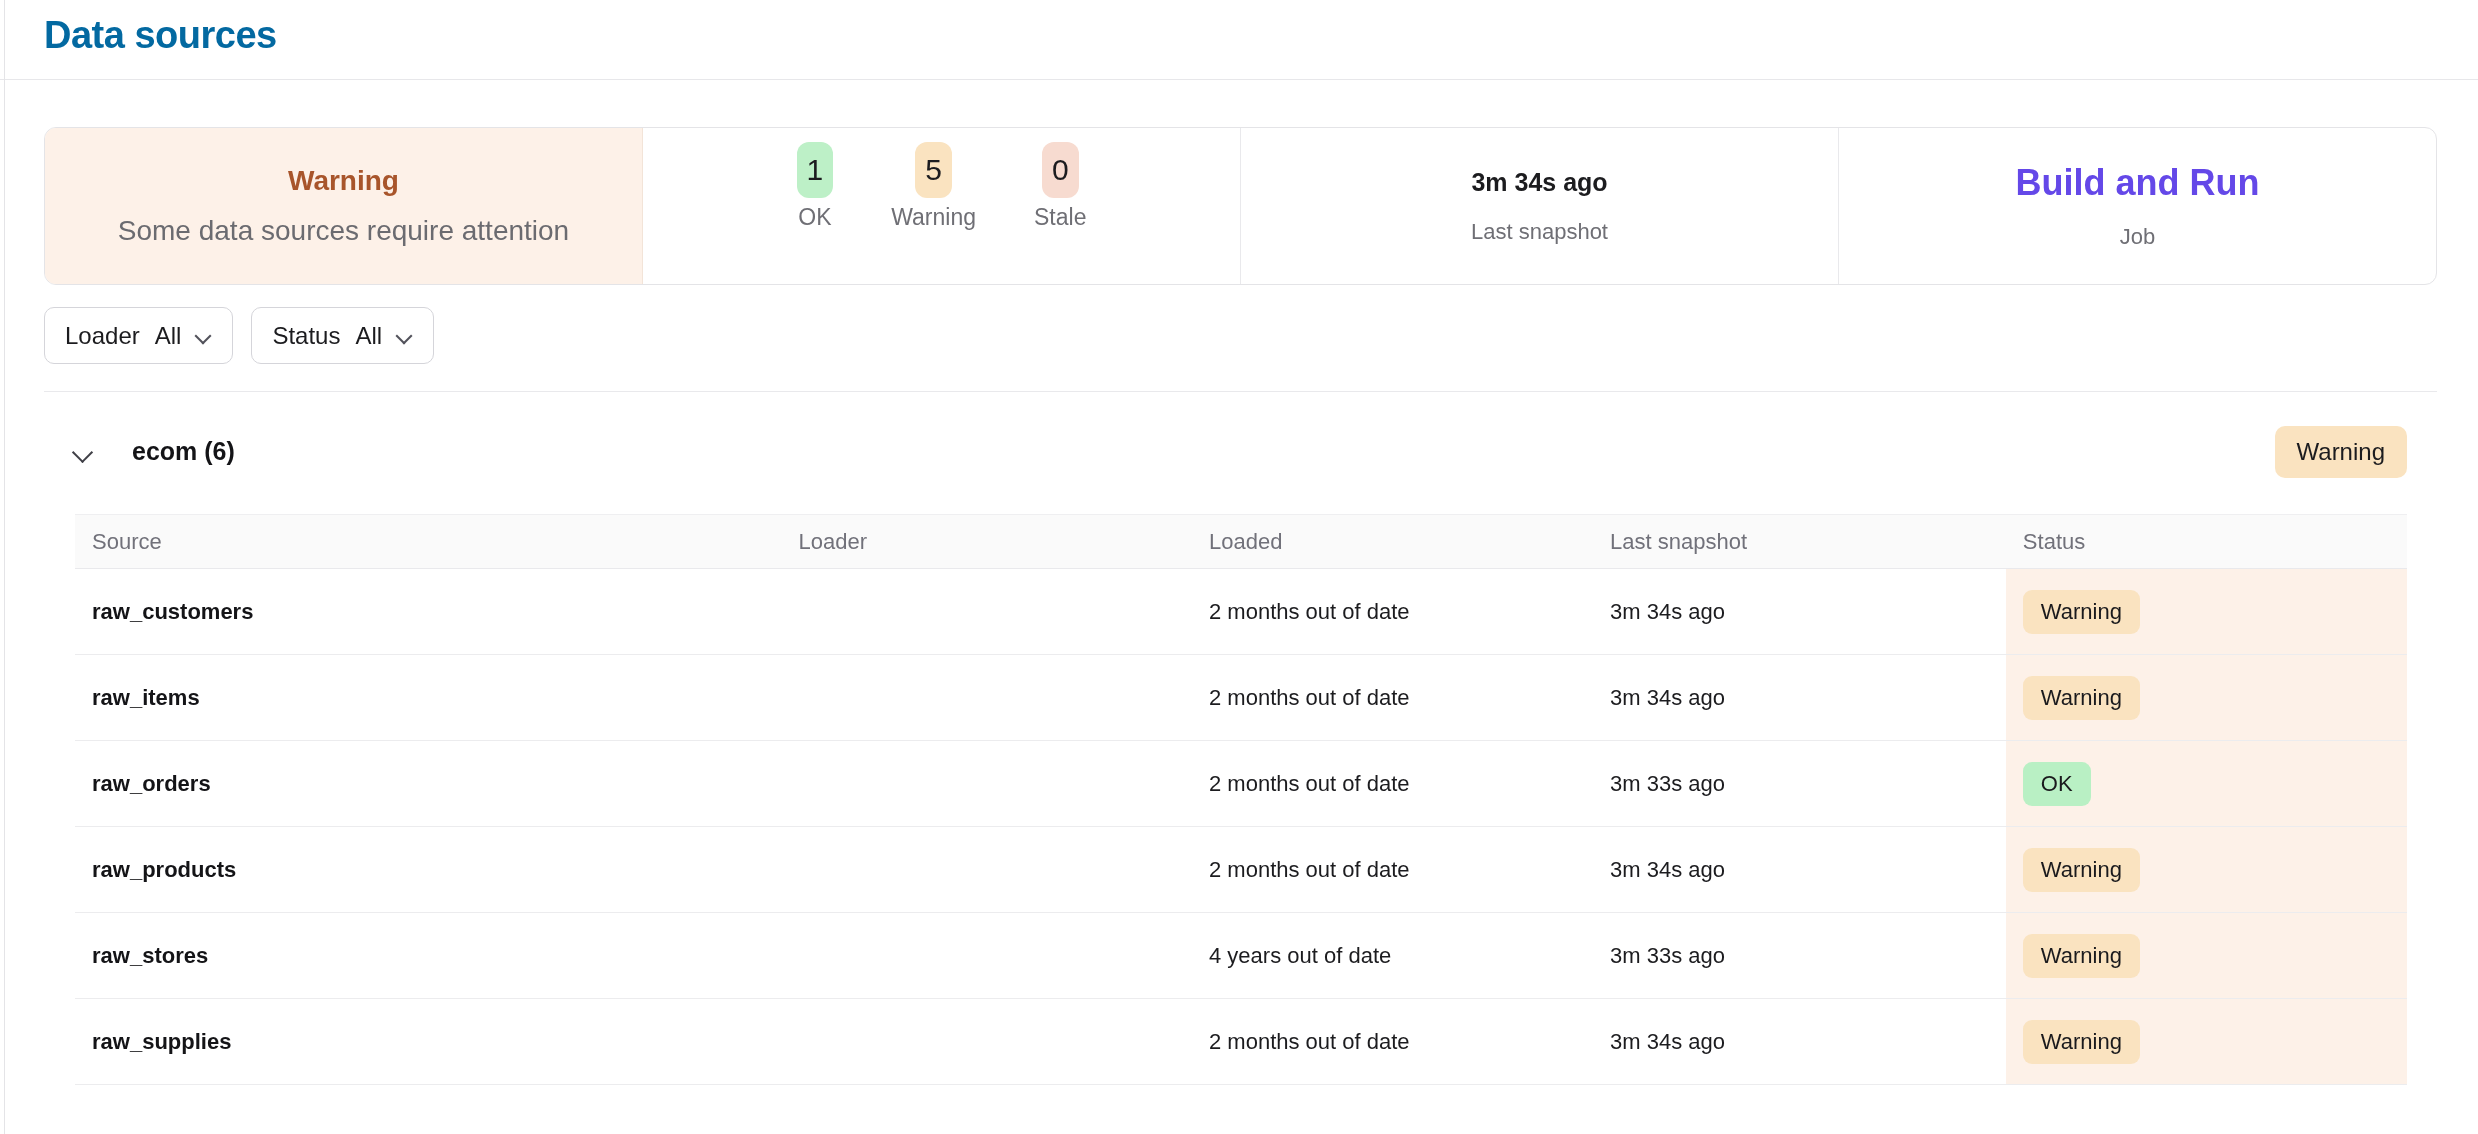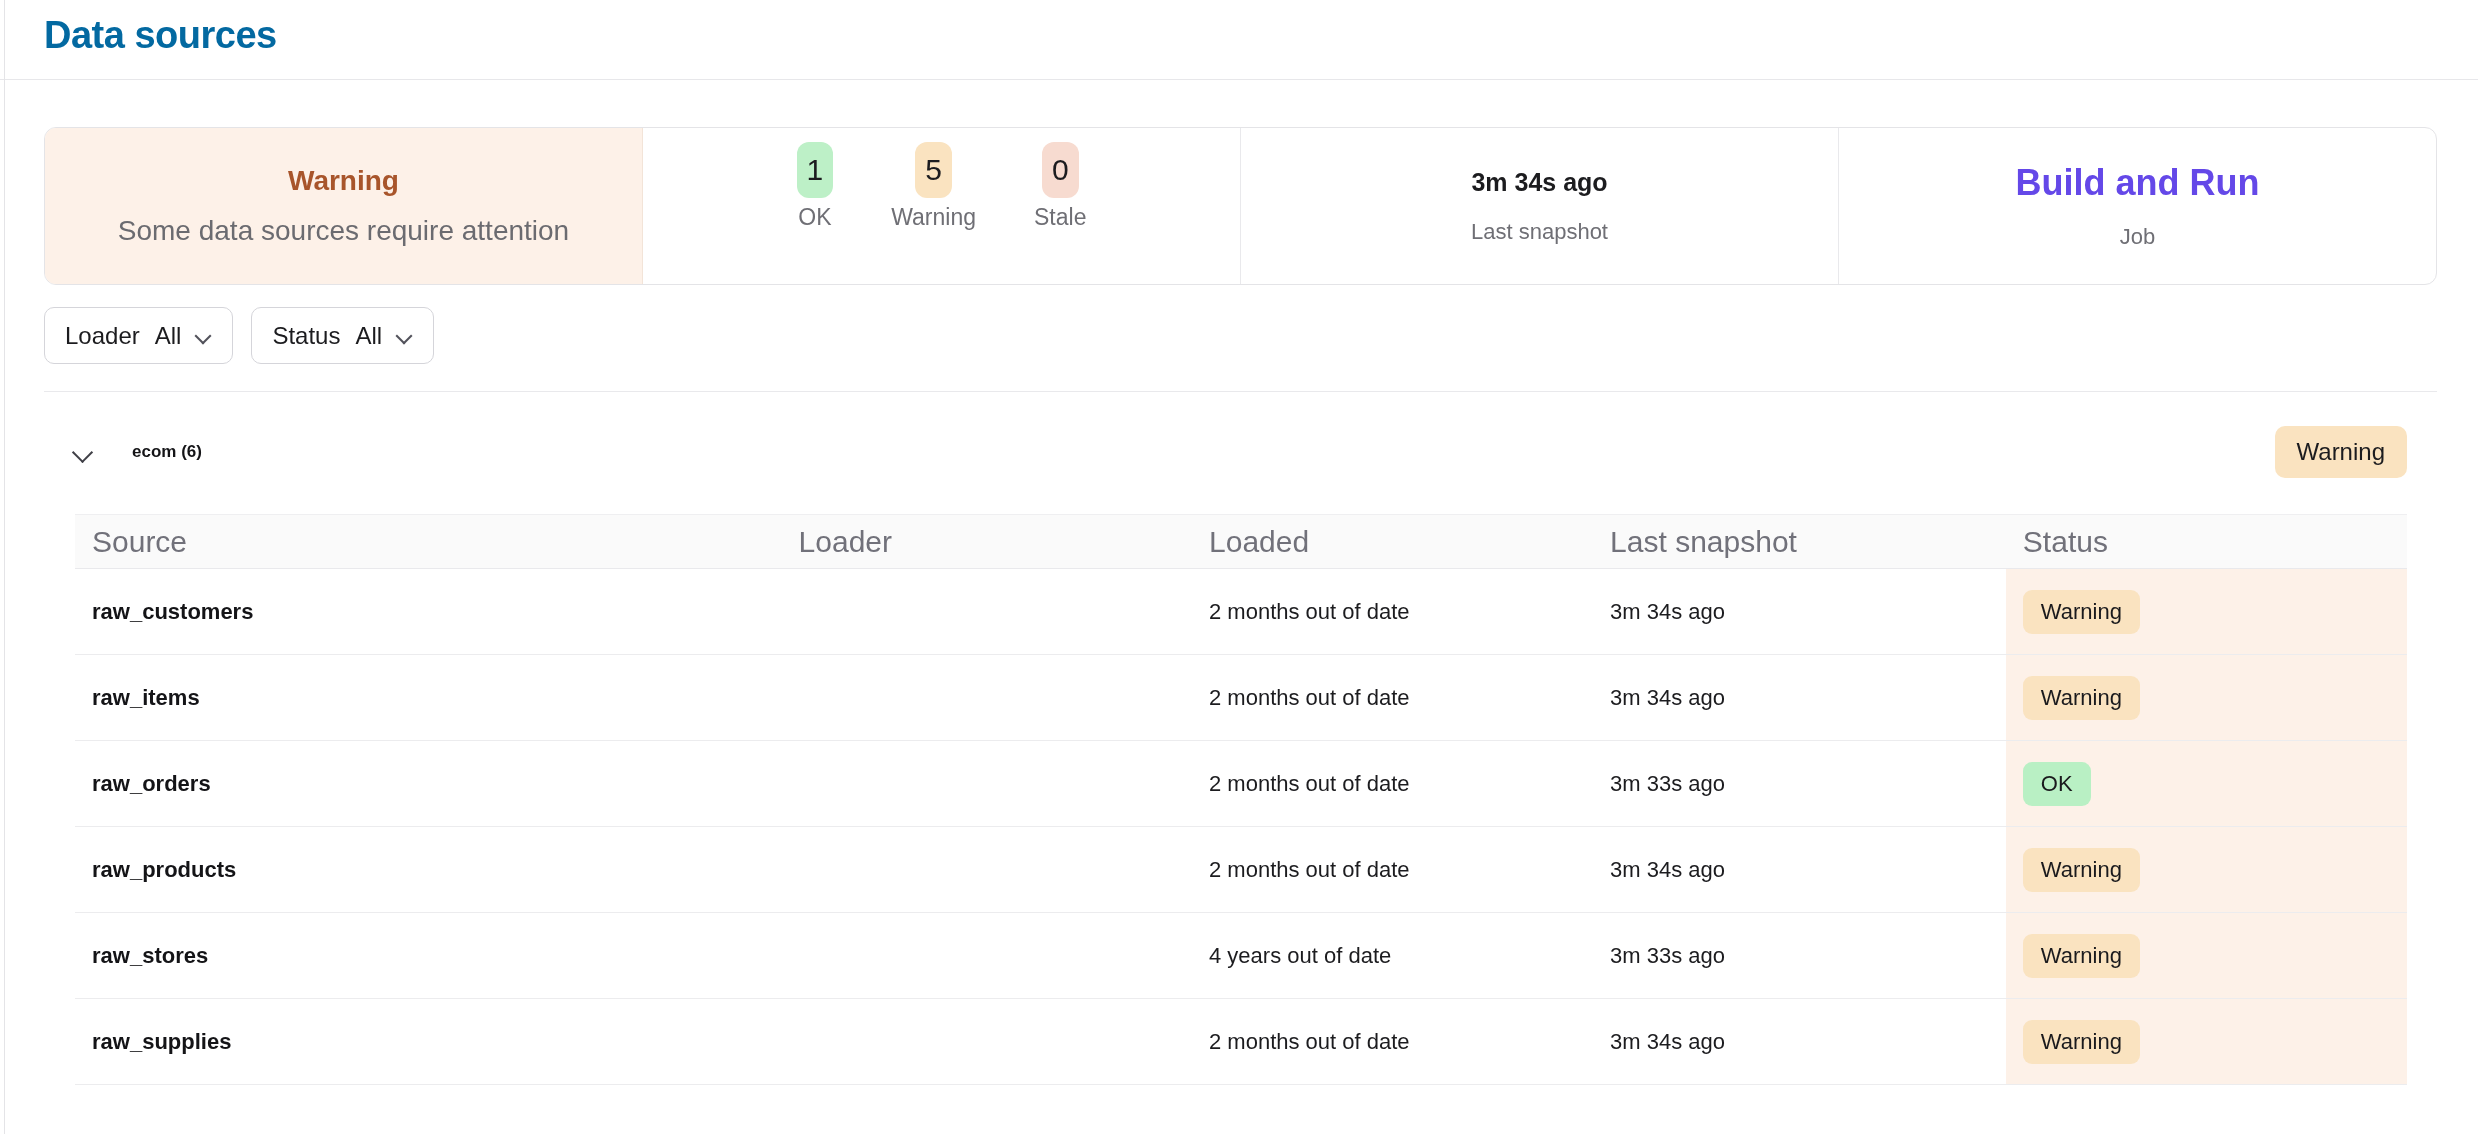--- a/index.html
+++ b/index.html
@@ -127,21 +127,21 @@
   .chevron-down-lg { width: 22px; height: 22px; position: relative; }
   .chevron-down-lg::before {
     content: "";
     position: absolute;
     left: 3px; top: 4px;
     width: 13px; height: 13px;
     border-right: 2.5px solid #3f3f46;
     border-bottom: 2.5px solid #3f3f46;
     transform: rotate(45deg);
   }
-  .group-name { font-size: 17px; font-weight: 700; color: #141417; }
+  .group-name { font-size: 25px; font-weight: 700; color: #141417; }
   .group-status-badge {
     margin-left: auto;
     margin-right: 30px;
     background: #fae3c0;
     border-radius: 10px;
     padding: 12px 22px;
     font-size: 24px;
     font-weight: 500;
     color: #1c1c1f;
   }
@@ -154,21 +154,21 @@
   }
   .sources-table thead tr {
     background: #fafafa;
     border-top: 1px solid #efeff1;
     border-bottom: 1px solid #e9e9ec;
     height: 54px;
   }
   .sources-table th {
     text-align: left;
     font-weight: 400;
-    font-size: 30px;
+    font-size: 22px;
     color: #71717a;
     padding-left: 17px;
   }
   .sources-table tbody tr {
     height: 86px;
     border-bottom: 1px solid #ececee;
     cursor: pointer;
   }
   .sources-table td {
     font-size: 22px;

